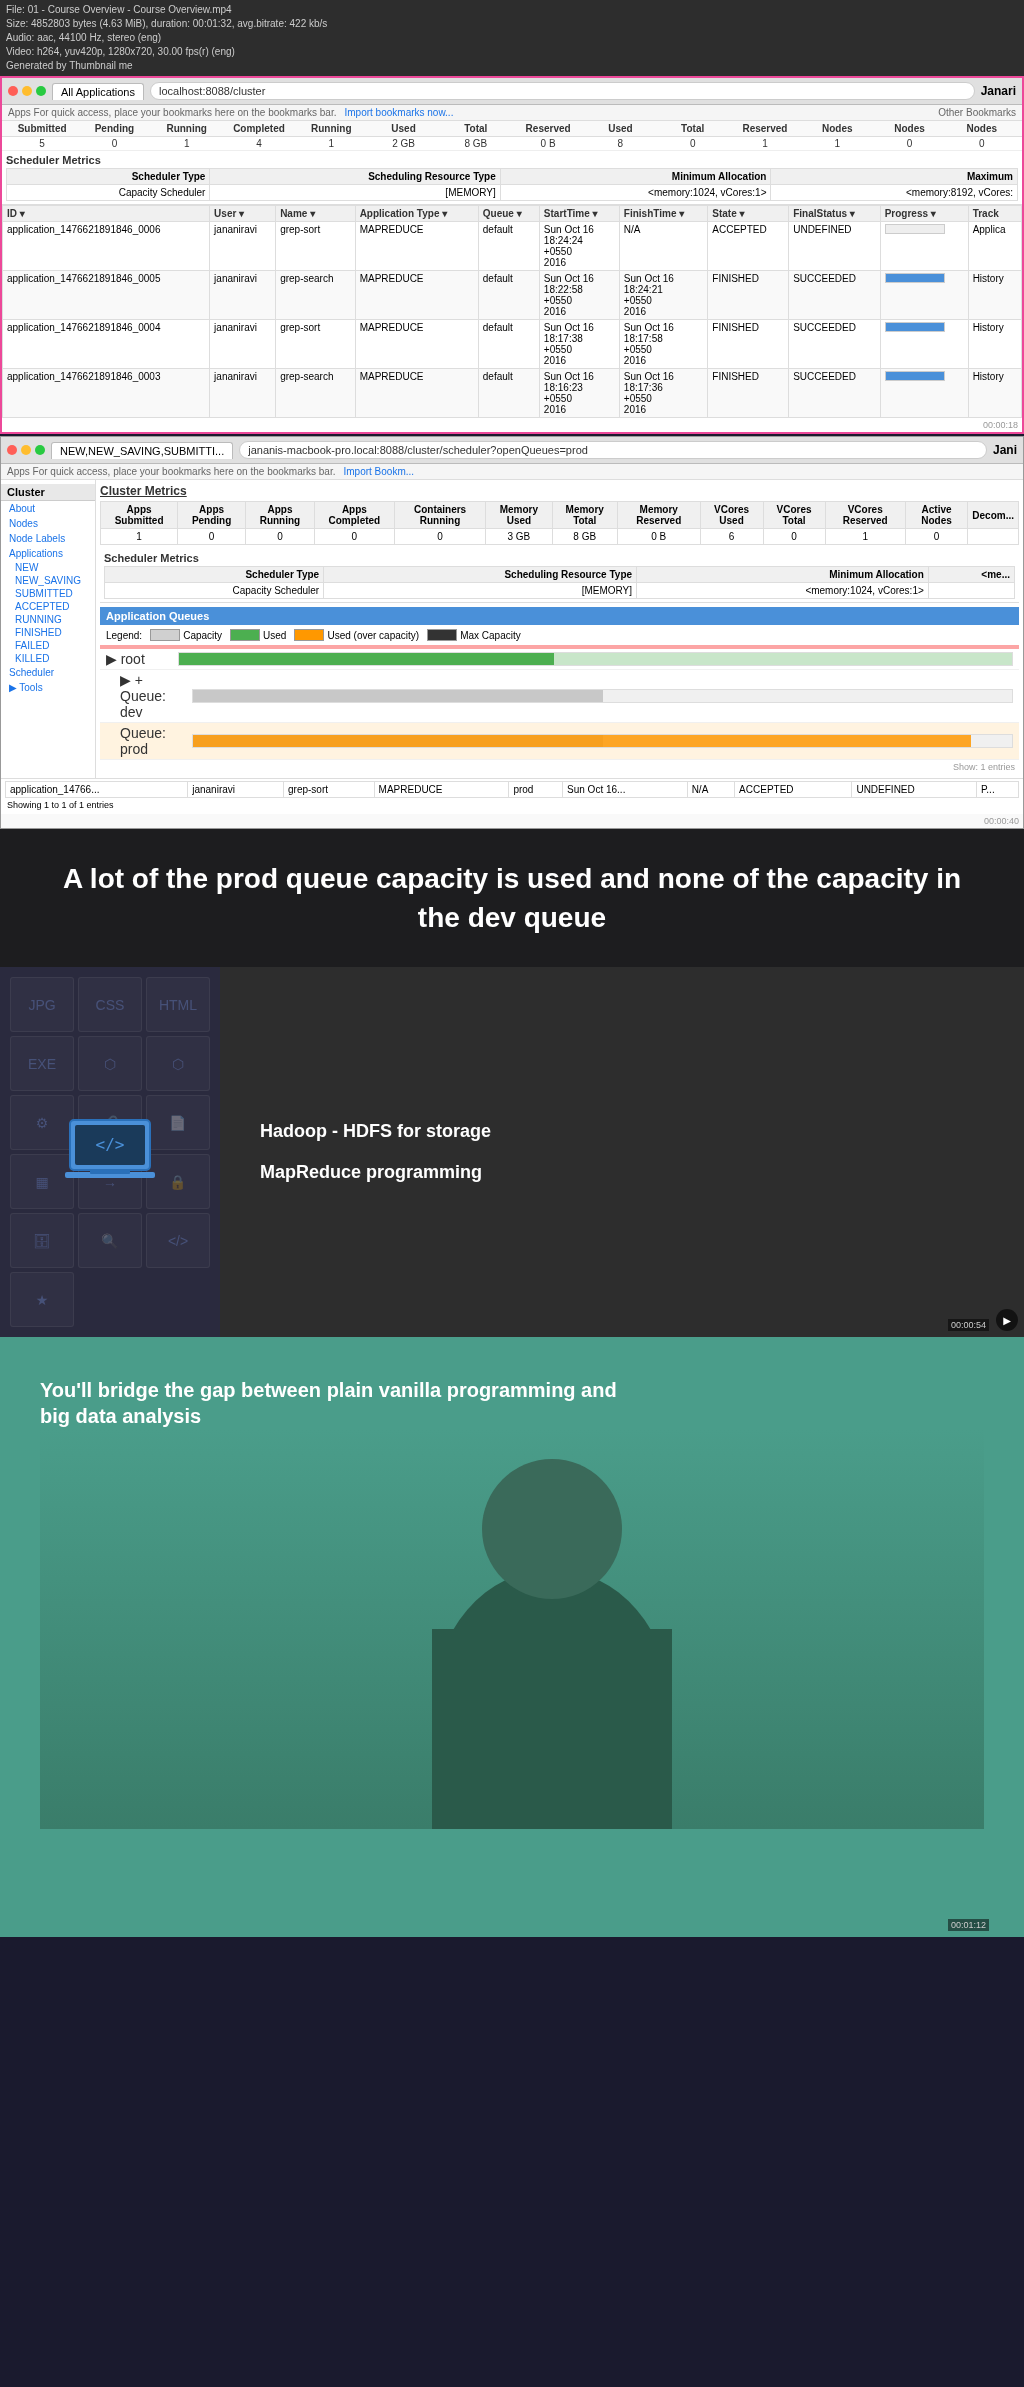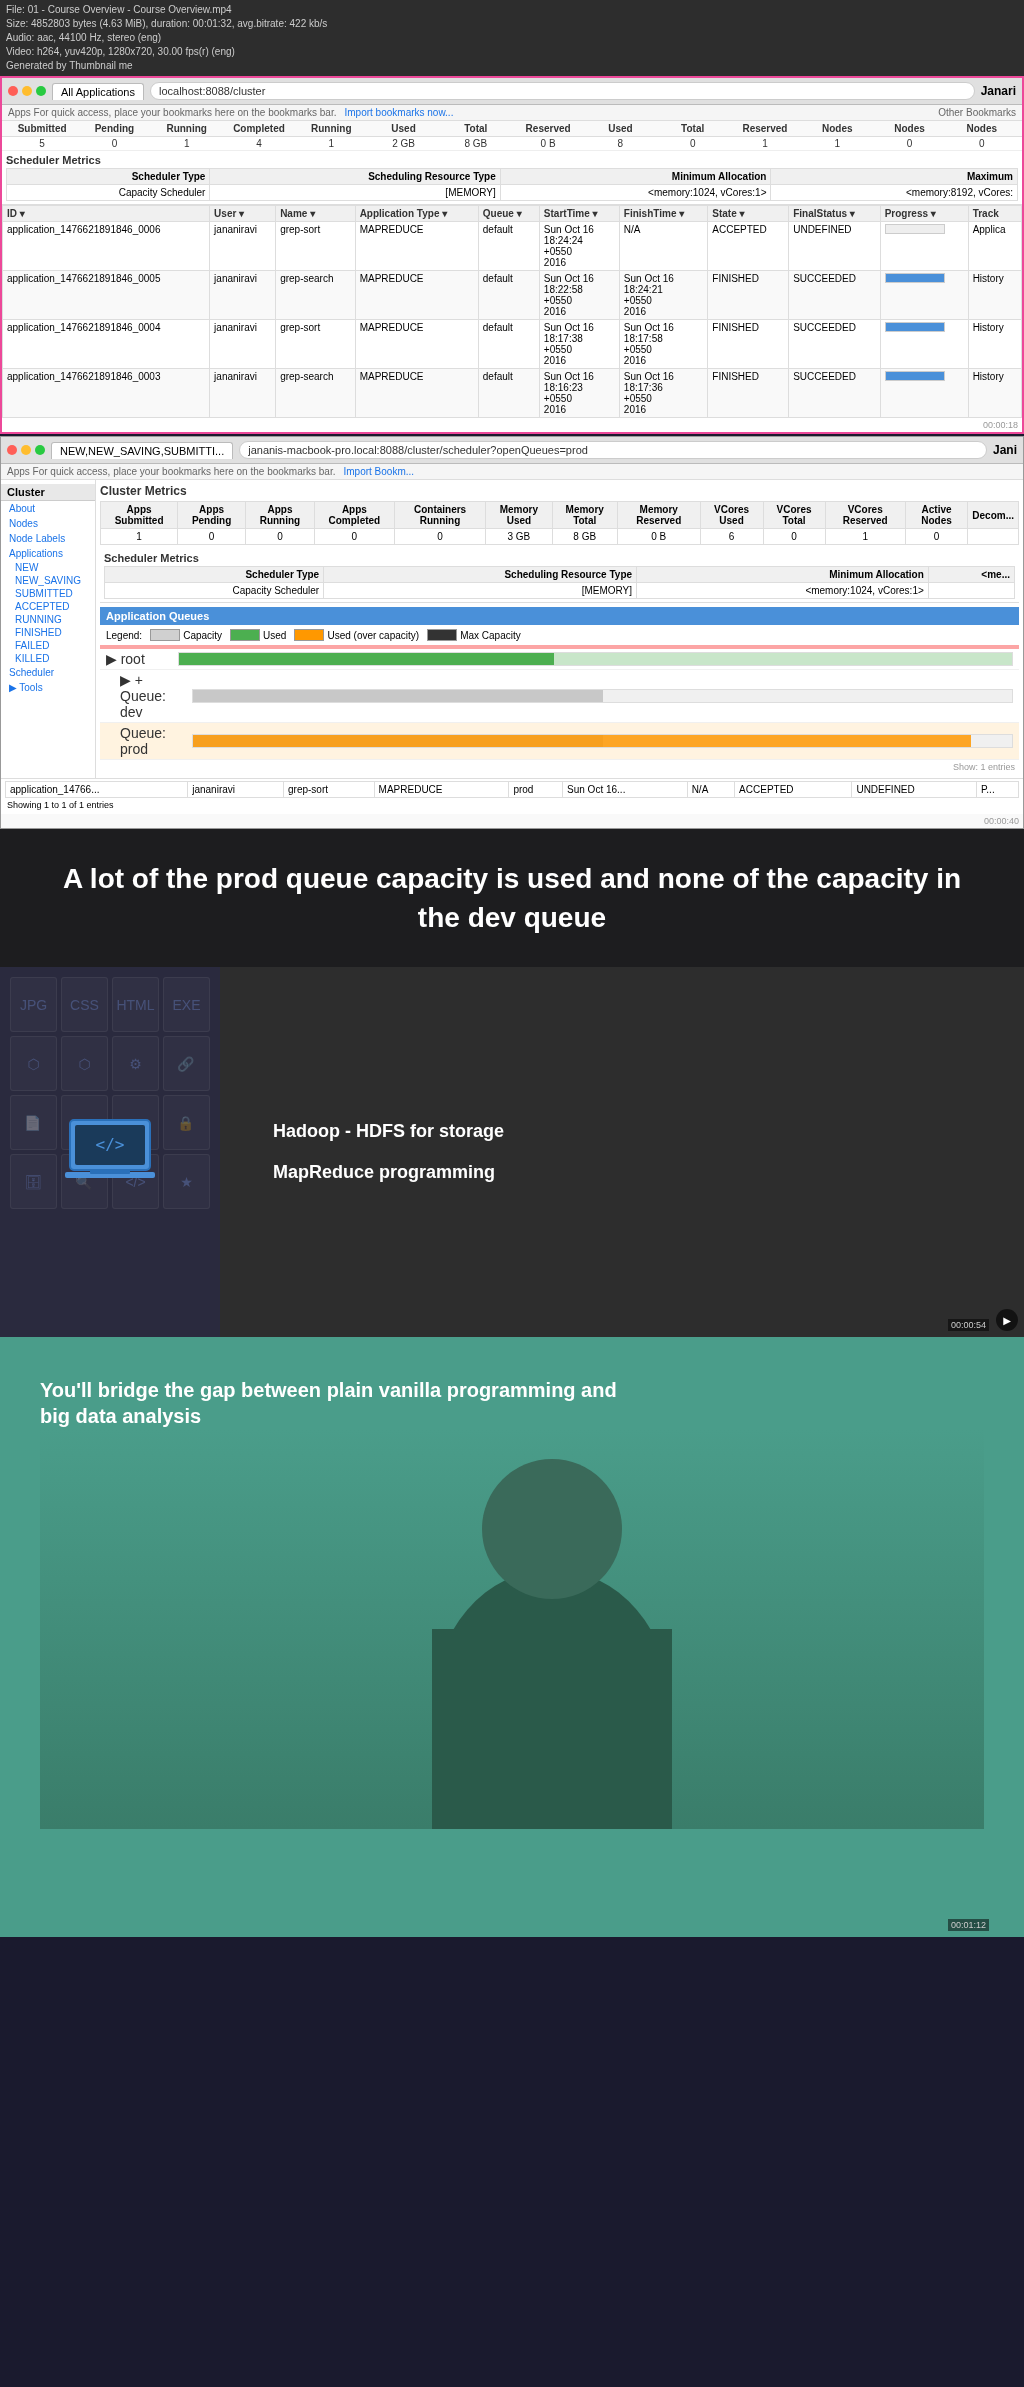--- a/index.html
+++ b/index.html
@@ -197,20 +197,21 @@
       color: #1a73e8;
     }
 
     
     .cluster-main { flex: 1; padding: 4px; }
     .cluster-metrics-title {
       font-weight: bold;
       font-size: 12px;
       color: #333;
       margin-bottom: 3px;
+      text-decoration: underline;
     }
     .cluster-metrics-table {
       width: 100%;
       border-collapse: collapse;
       font-size: 10px;
       margin-bottom: 4px;
     }
     .cluster-metrics-table th, .cluster-metrics-table td {
       border: 1px solid #ddd;
       padding: 2px 4px;
@@ -310,35 +311,35 @@
       align-items: center;
       justify-content: center;
       position: relative;
     }
     .video-right {
       flex: 1;
       background: #2d2d2d;
       display: flex;
       flex-direction: column;
       justify-content: center;
-      padding: 30px 53px;
+      padding: 30px 40px;
       gap: 20px;
     }
     .video-text-item {
       color: #fff;
       font-size: 18px;
       font-weight: bold;
     }
 
     
     .icon-grid {
       position: absolute;
       top: 0; left: 0; right: 0; bottom: 0;
       display: grid;
-      grid-template-columns: repeat(4, 1fr);
+      grid-template-columns: repeat(3, 1fr);
       grid-template-rows: repeat(6, 1fr);
       gap: 4px;
       padding: 10px;
       opacity: 0.3;
     }
     .icon-cell {
       background: rgba(255,255,255,0.1);
       border: 1px solid rgba(255,255,255,0.2);
       border-radius: 3px;
       display: flex;

